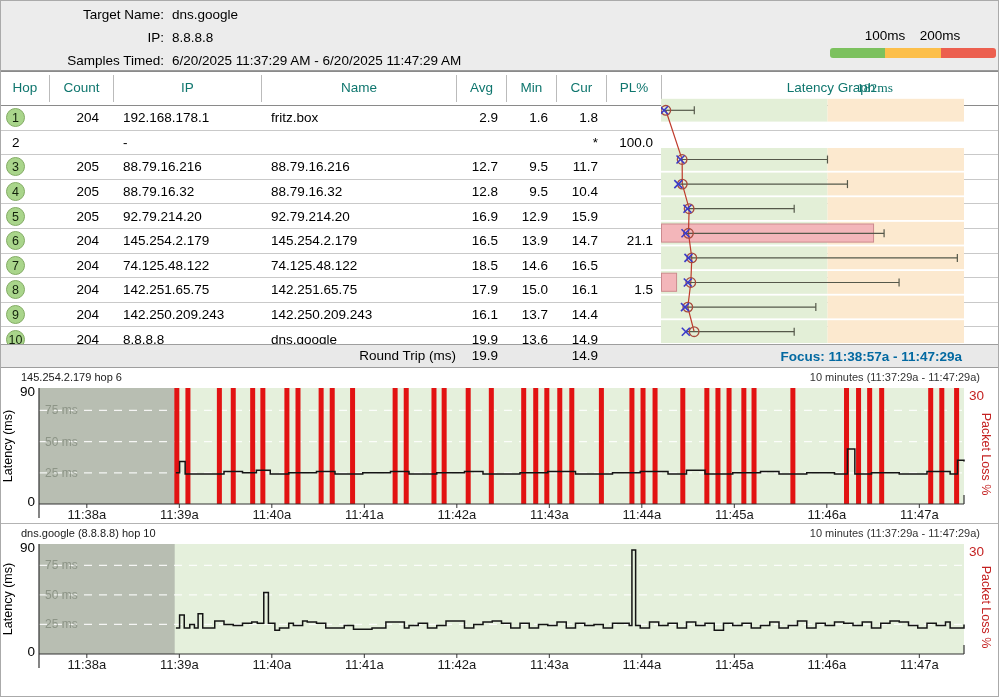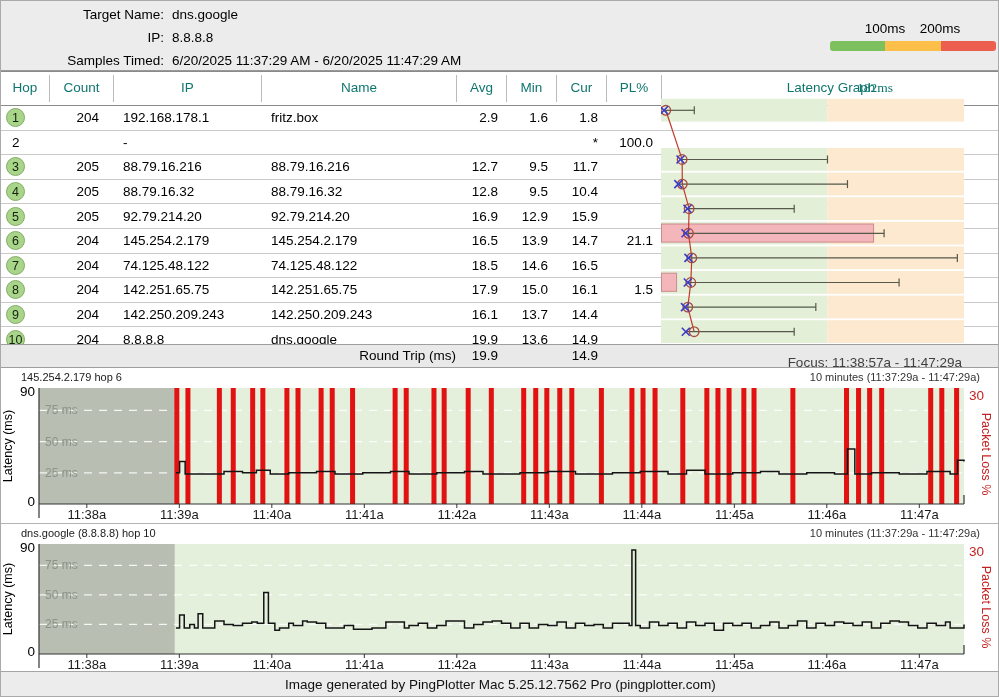--- a/index.html
+++ b/index.html
@@ -4,21 +4,21 @@
 <style>
   * { margin:0; padding:0; box-sizing:border-box; }
   body { background:#dddddd; font-family:"Liberation Sans", sans-serif; }
   .page { position:relative; width:999px; height:697px; background:#ffffff; border:1px solid #aaaaaa; overflow:hidden; }
 
   
   .top-header { position:absolute; left:0; top:0; width:999px; height:70px; background:#ececec; border-bottom:1px solid #999; }
   .info-grid { position:absolute; left:8px; top:6px; display:grid; grid-template-columns:155px auto; column-gap:9px; row-gap:4px; font-size:13.5px; color:#000;gap:8px; }
   .info-label { text-align:right; }
   .legend { position:absolute; right:4px; top:20px; width:166px; }
-  .legend-labels { position:relative; height:17px; font-size:13.5px; color:#000; }
+  .legend-labels { position:relative; height:17px; font-size:13.5px; color:#000;margin-top:7px; }
   .legend-label-100 { position:absolute; left:55px; transform:translateX(-50%); }
   .legend-label-200 { position:absolute; left:110px; transform:translateX(-50%); }
   .legend-bar { display:flex; height:10px; border-radius:3px; overflow:hidden; margin-top:3px; }
   .legend-bar div { width:55.4px; height:10px; }
 
   
   .hop-table { position:absolute; left:0; top:70px; width:999px; }
   .t-row { display:grid; grid-template-columns:48px 64px 148px 195px 50px 50px 50px 55px 339px; align-items:center; }
   .t-head { height:35px; border-top:1px solid #8a8a8a; border-bottom:1px solid #8a8a8a; font-size:13.5px; color:#0f766e; }
   .t-head .cell { text-align:center; border-left:1px solid #bbb; height:27px; line-height:26px; }
@@ -35,21 +35,21 @@
   .g-head { position:relative; }
   .g-head .lg-label { display:block; text-align:center; }
   .g-head .lg-scale { position:absolute; left:195px; top:0;font-family:Liberation Serif, serif; }
   #hop-graph-svg { position:absolute; left:660px; top:27px; }
 
   
   .roundtrip { position:absolute; left:0; top:343px; width:999px; height:24px; background:#e9e9e9; border-top:1px solid #9e9e9e; border-bottom:1px solid #9e9e9e; font-size:13.5px; }
   .rt-label { position:absolute; right:544px; top:3px; color:#000; }
   .rt-avg { position:absolute; left:455px; width:42px; top:3px; text-align:right; color:#000; }
   .rt-cur { position:absolute; left:555px; width:42px; top:3px; text-align:right; color:#000; }
-  .rt-focus { position:absolute; right:38px; top:10px; color:#404040; }
+  .rt-focus { position:absolute; right:38px; top:4px; color:#0369a1;font-weight:bold; }
 
   
   .tl-section { position:absolute; left:0; width:999px; background:#ffffff; }
   .sec1 { top:367px; height:155px; }
   .sec2 { top:522px; height:148px; border-top:1px solid #b3b3b3; }
   .tl-title-row { display:flex; justify-content:space-between; align-items:center; height:18px; padding:0 20px; font-size:11px; }
   .tl-title { color:#1a1a1a; }
   .tl-duration { color:#333; }
 
   
@@ -420,14 +420,13 @@
         <line x1="918.3225" y1="112" x2="918.3225" y2="116" stroke="#333" stroke-width="1"></line>
         <text x="918.3225" y="127" font-size="13" text-anchor="middle" fill="#1a1a1a" font-family="Liberation Sans, sans-serif">11:47a</text>
         <text x="34" y="9.548387096774192" font-size="13.5" text-anchor="end" fill="#000" font-family="Liberation Sans, sans-serif">90</text>
         <text x="34" y="114" font-size="13.5" text-anchor="end" fill="#000" font-family="Liberation Sans, sans-serif">0</text>
         <text x="11" y="57" font-size="12.5" text-anchor="middle" fill="#000" font-family="Liberation Sans, sans-serif" transform="rotate(-90 11 57)">Latency (ms)</text>
         <text x="968" y="14" font-size="13.5" text-anchor="start" fill="#c42222" font-family="Liberation Sans, sans-serif">30</text>
         <text x="981" y="65" font-size="12.5" text-anchor="middle" fill="#c42222" font-family="Liberation Sans, sans-serif" transform="rotate(90 981 65)">Packet Loss %</text>
       </svg>
   </div>
 
-  <div class="footer">Image generated by PingPlotter Mac 5.25.12.7562 Pro (pingplotter.com)</div>
 </div>
 
 </body></html>

